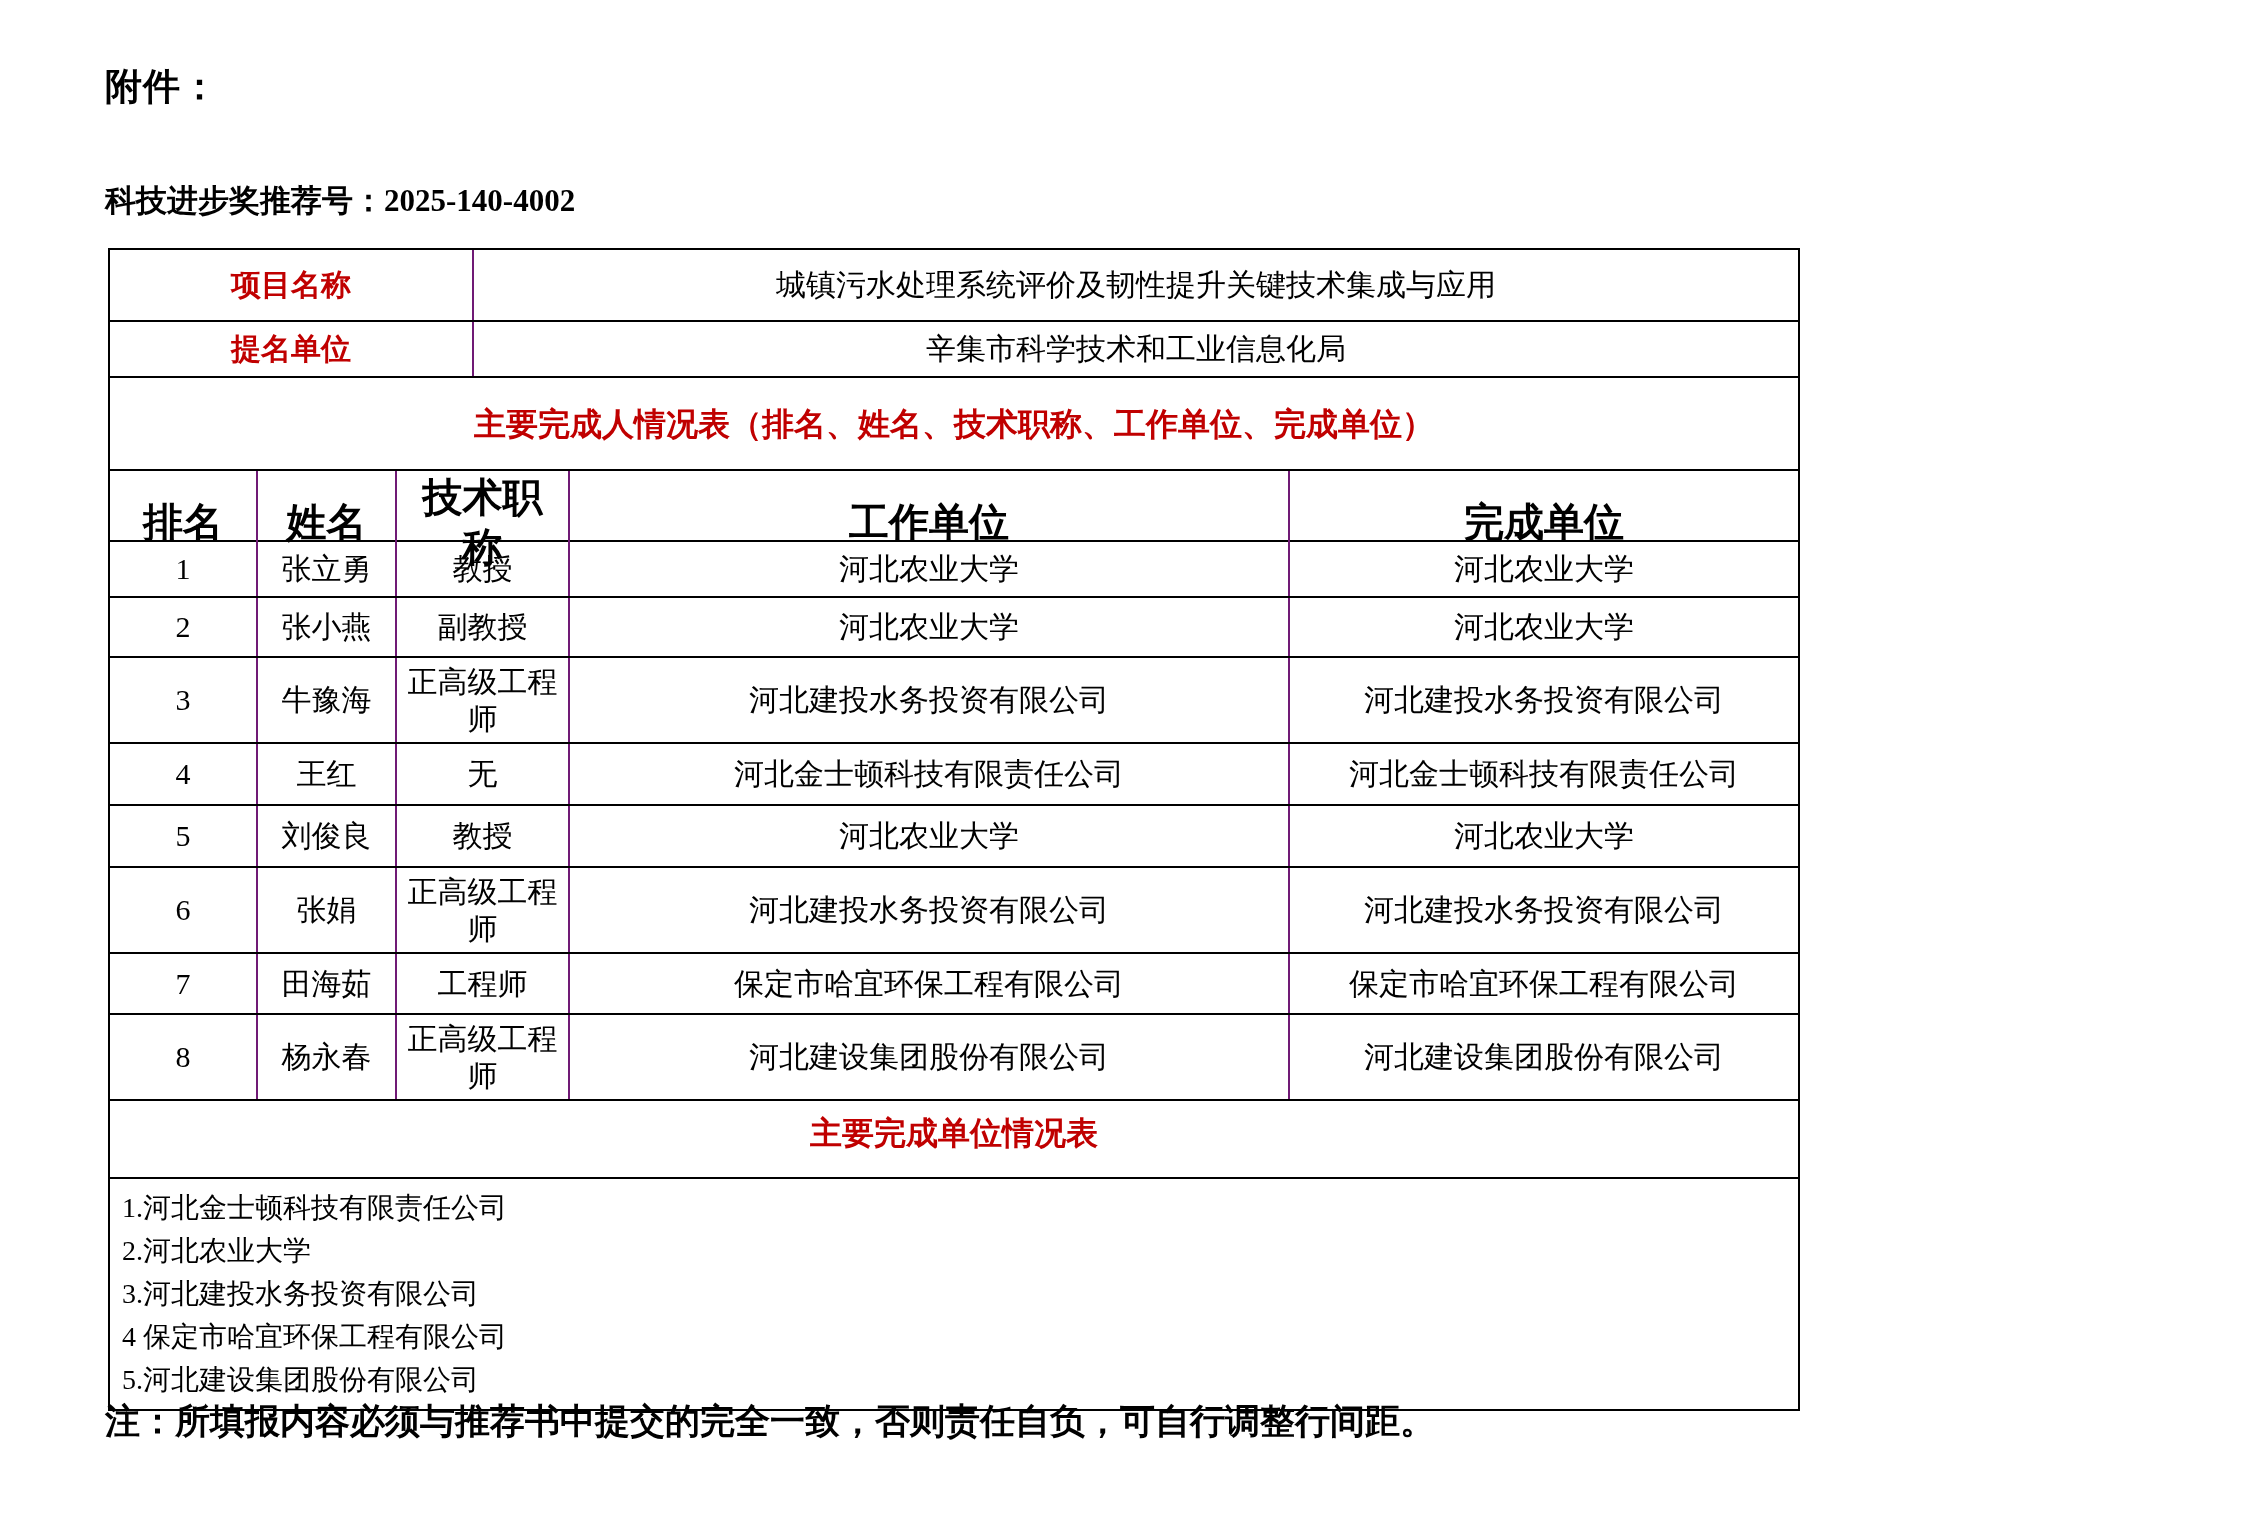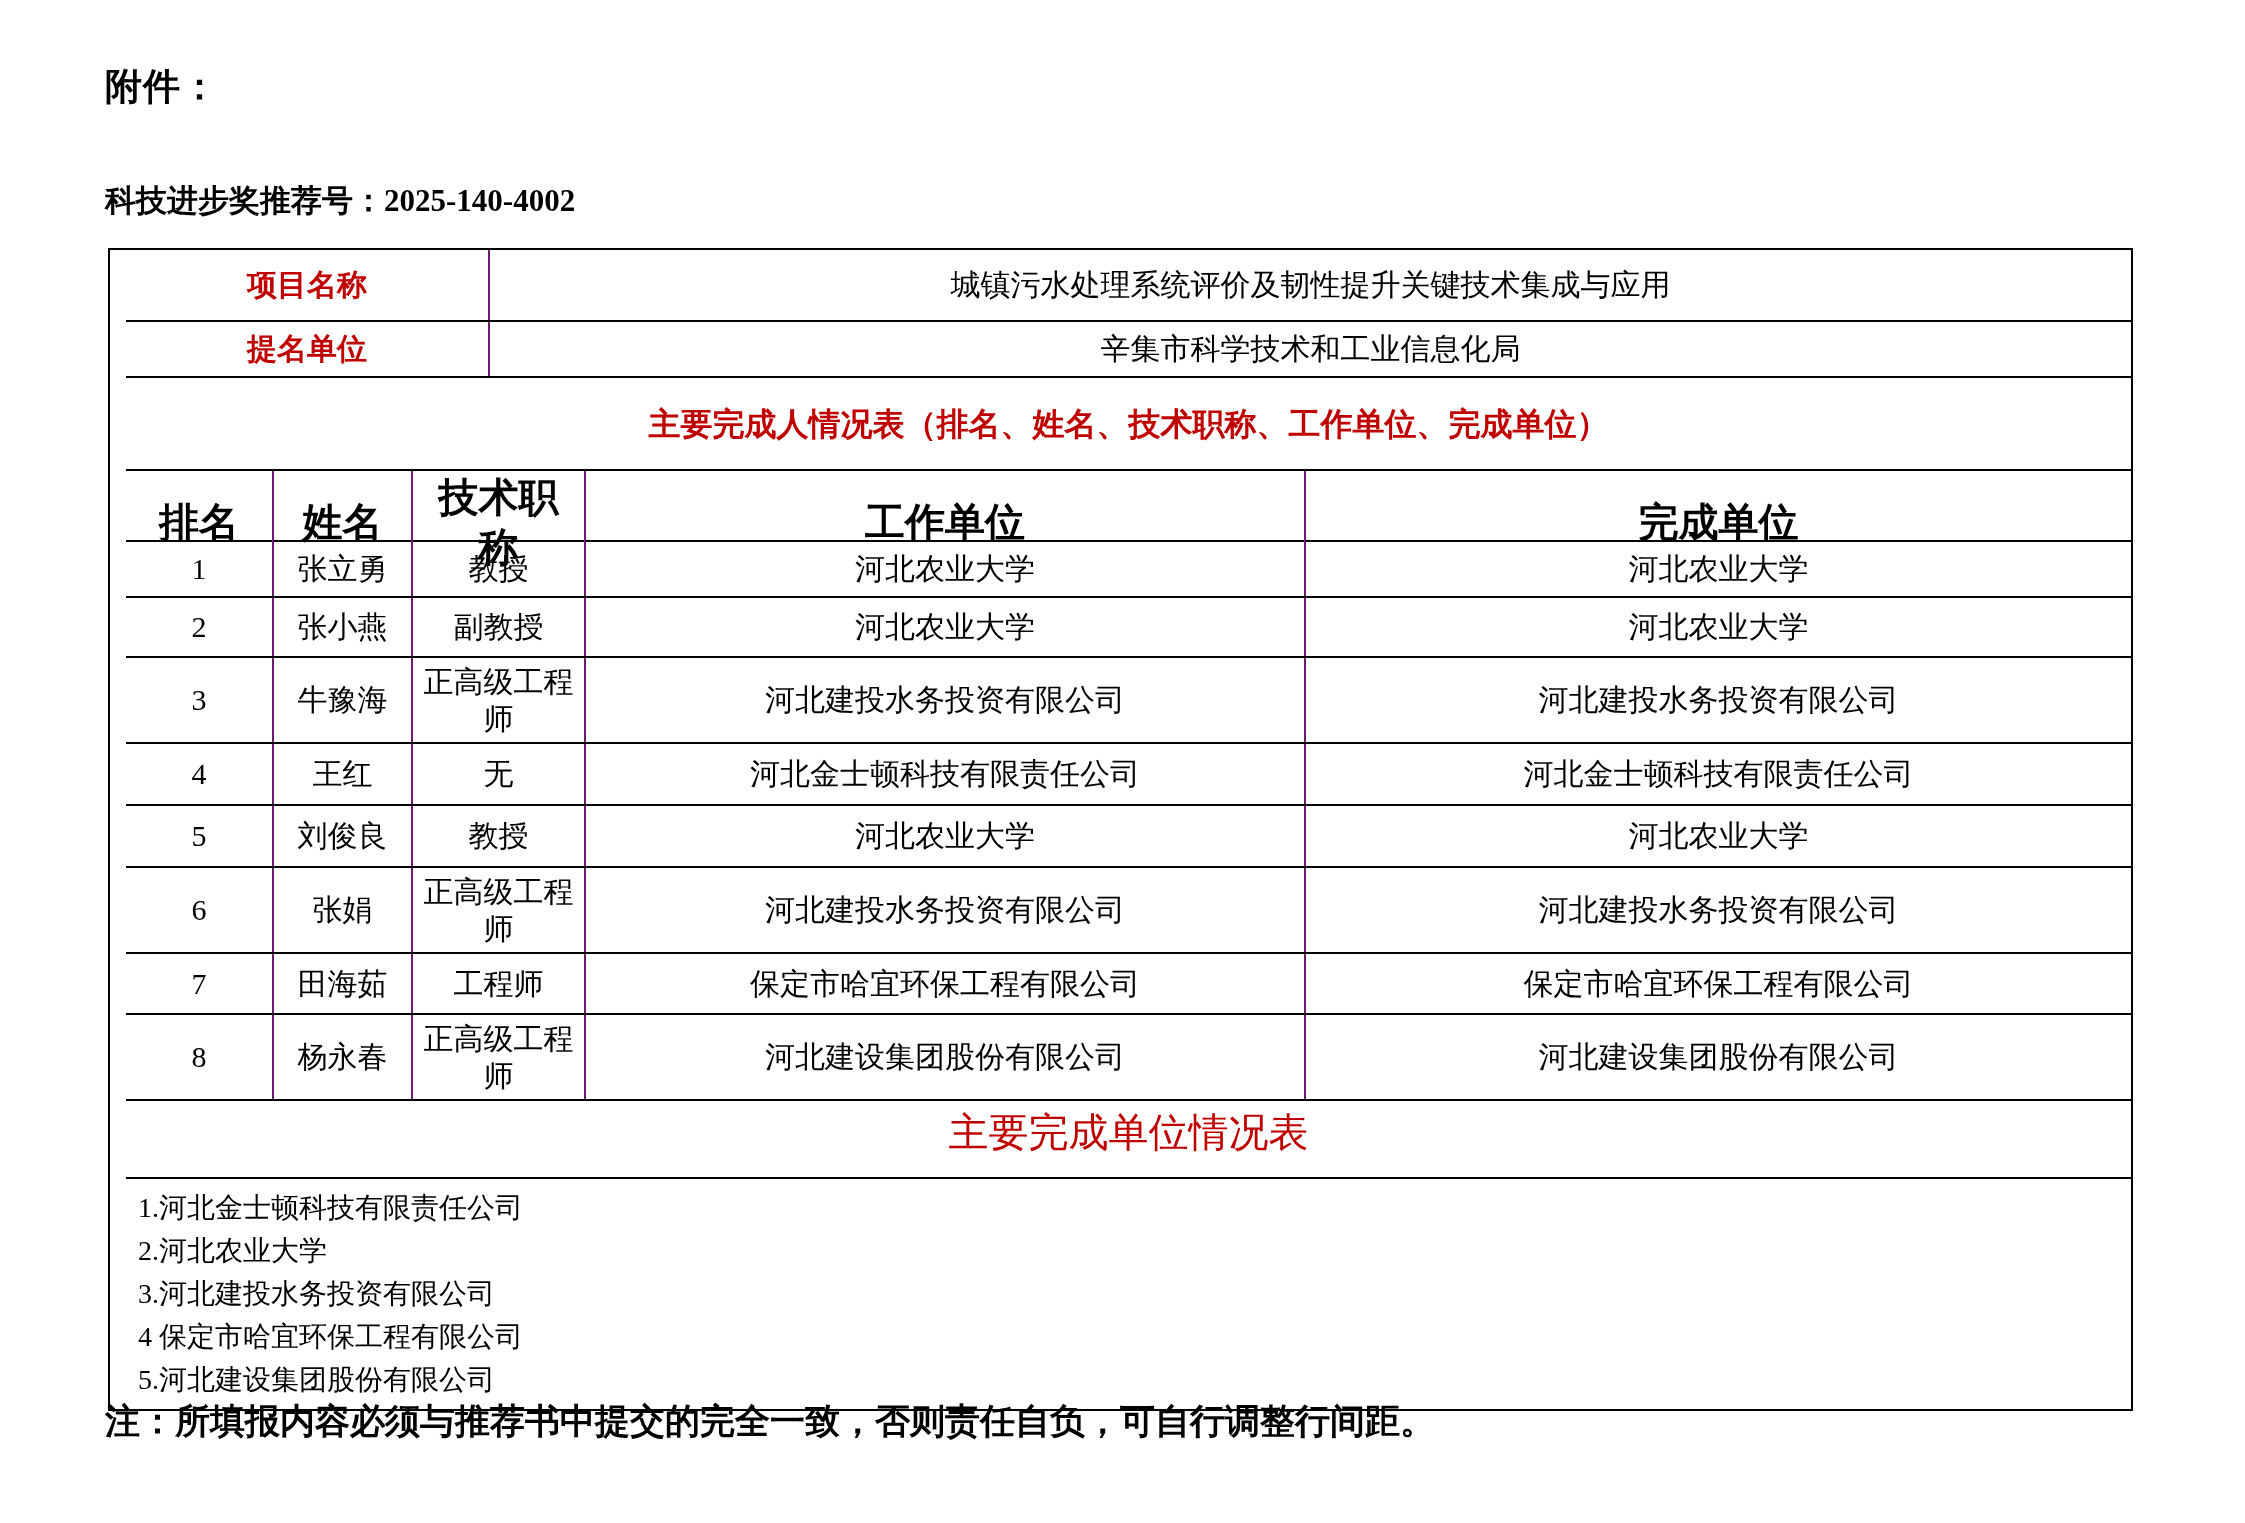--- a/index.html
+++ b/index.html
@@ -32,25 +32,24 @@
     font-size: 31px;
     font-weight: bold;
   }
   .rec-line .rec-number {
     font-weight: bold;
   }
   .main-table {
     position: absolute;
     left: 108px;
     top: 248px;
-    width: 2025px;
+    width: 1692px;
     border: 2px solid #000000;
     box-sizing: border-box;
     font-size: 30px;
-    padding-left: 16px;
   }
   .trow {
     display: grid;
     box-sizing: border-box;
     border-top: 2px solid #000000;
   }
   .trow:first-child { border-top: none; }
   .cell {
     display: flex;
     align-items: center;
@@ -71,22 +70,22 @@
     font-size: 30px;
   }
   .info-value { font-size: 30px; }
   .row-title { grid-template-columns: 1fr; height: 93px; }
   .row-title .cell {
     font-weight: bold;
     font-size: 32px;
   }
   .row-subtitle { grid-template-columns: 1fr; height: 66px; }
   .row-subtitle .cell {
-    font-weight: normal;
-    font-size: 40px;
+    font-weight: bold;
+    font-size: 32px;
   }
   .grid5 { grid-template-columns: 146px 139px 173px 720px 1fr; }
   .row-header { height: 71px; font-weight: bold; }
   .row-header .cell { font-size: 40px; }
   .r-h56 { height: 56px; }
   .r-h60 { height: 60px; }
   .r-h61 { height: 61px; }
   .r-h62 { height: 62px; }
   .r-h86 { height: 86px; }
   .units-cell-row { grid-template-columns: 1fr; height: 232px; margin-top: 12px; }

